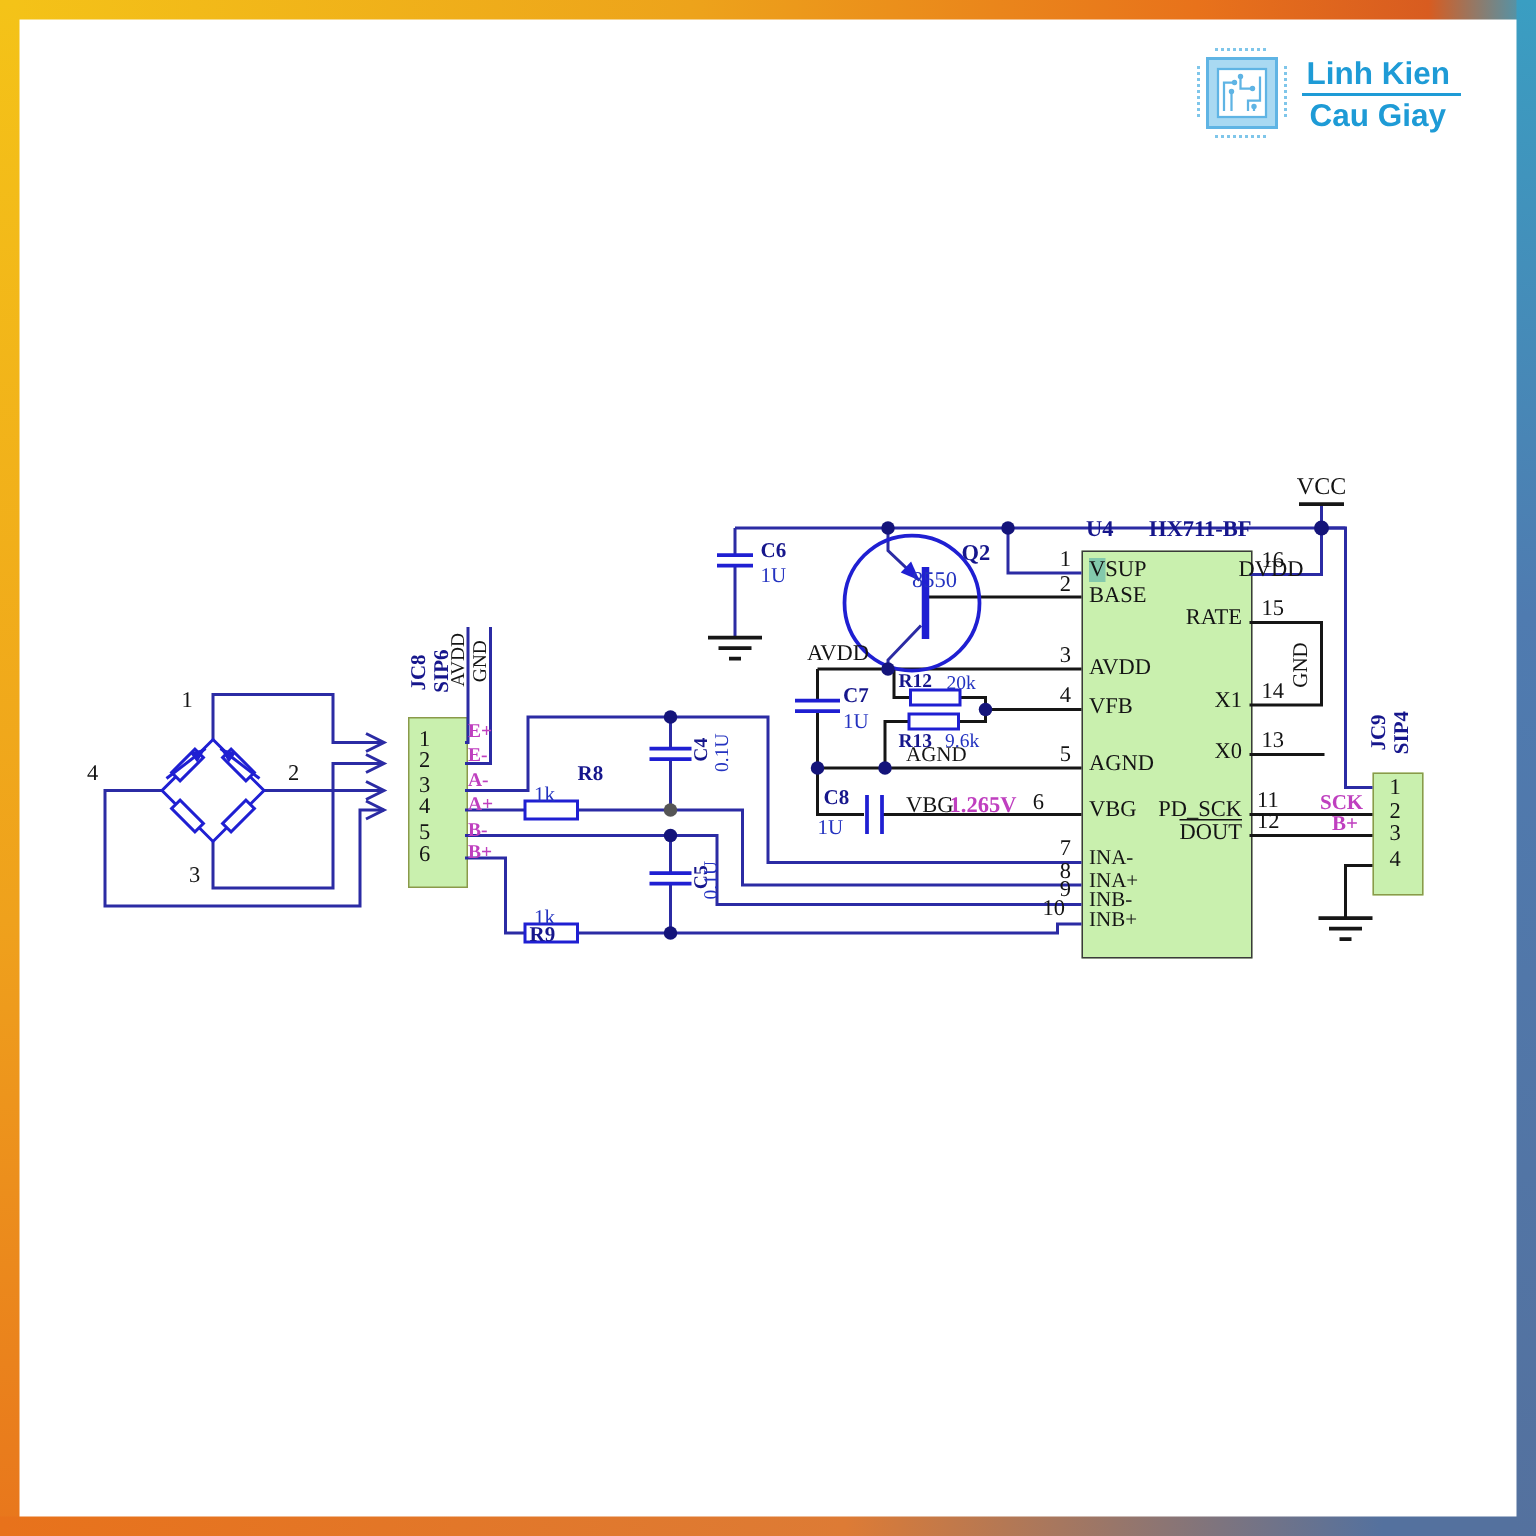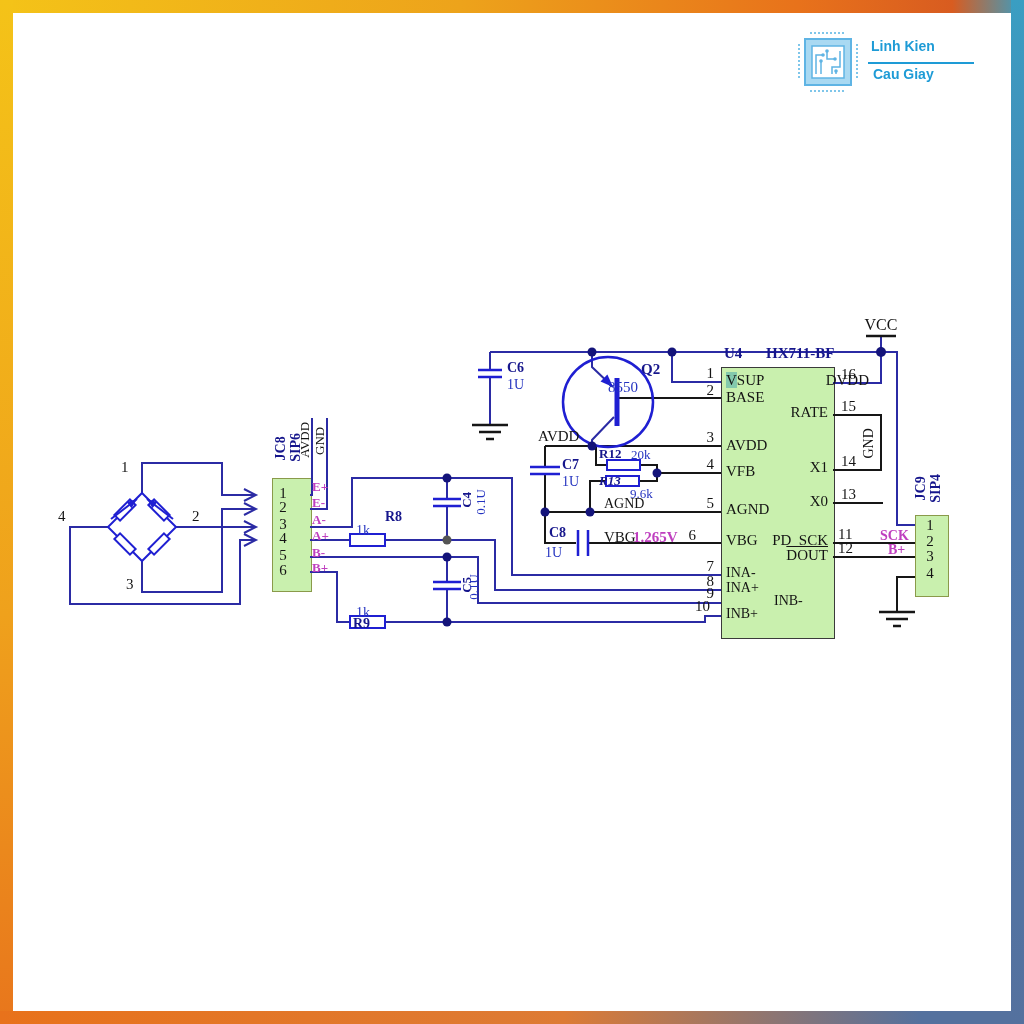--- a/index.html
+++ b/index.html
@@ -15,21 +15,21 @@
   .rot{transform:rotate(-90deg);transform-origin:center center;text-align:center;}
   .ctr{text-align:center;}
   .rgt{text-align:right;}
   .ovl{text-decoration:overline;}
   .hlv::first-letter{background:#83c9ac;}
   .icbox{position:absolute;left:721px;top:367px;width:112px;height:270px;background:#c9f0ae;
          border:1.5px solid #3a3a3a;z-index:2;}
   .conbox{position:absolute;background:#c9f0ae;border:1.5px solid #8a9a4a;z-index:2;}
   svg.wires{position:absolute;left:0;top:0;z-index:3;}
   .logo-t{position:absolute;z-index:6;font-family:"Liberation Sans",sans-serif;font-weight:bold;
-          font-size:14px;color:#1e9bd6;}
+          font-size:21px;color:#1e9bd6;}
   .logo-div{position:absolute;z-index:6;background:#1e9bd6;}
 </style>
 </head>
 <body>
 
 <div id="canvas">
 
   <div class="edge" style="left:0;top:0;width:1024px;height:13px;background:linear-gradient(to right,#f4c318,#eda31b 45%,#e8721b 78%,#d85c20 93%,#3a9ec2 100%);"></div>
   <div class="edge" style="left:0;top:0;width:13px;height:1024px;background:linear-gradient(to bottom,#f4c318,#efa11c 60%,#e8761c 100%);"></div>
   <div class="edge" style="left:0;top:1011px;width:1024px;height:13px;background:linear-gradient(to right,#e8721b,#dd7b35 55%,#54719e 90%);"></div>
@@ -177,21 +177,21 @@
   <div class="t small rot" style="left:285px;top:433px;width:40px;">AVDD</div>
   <div class="t small rot" style="left:300px;top:434px;width:40px;">GND</div>
   <div class="t mid rot" style="left:849px;top:436px;width:40px;">GND</div>
 
   <div class="t b mid" style="left:507px;top:361px;">C6</div>
   <div class="t v mid" style="left:507px;top:378px;">1U</div>
   <div class="t b" style="left:641px;top:362px;">Q2</div>
   <div class="t v" style="left:608px;top:380px;">8550</div>
   <div class="t b small" style="left:599px;top:447px;">R12</div>
   <div class="t v small" style="left:631px;top:448px;">20k</div>
-  <div class="t b small" style="left:599px;top:474px;font-style:italic;">R13</div>
+  <div class="t b small" style="left:599px;top:487px;">R13</div>
   <div class="t v small" style="left:630px;top:487px;">9.6k</div>
   <div class="t b mid" style="left:562px;top:458px;">C7</div>
   <div class="t v mid" style="left:562px;top:475px;">1U</div>
   <div class="t b mid" style="left:549px;top:526px;">C8</div>
   <div class="t v mid" style="left:545px;top:546px;">1U</div>
   <div class="t b mid" style="left:353px;top:510px;margin-left:32px;">R8</div>
   <div class="t v mid" style="left:356px;top:524px;">1k</div>
   <div class="t b mid" style="left:353px;top:617px;">R9</div>
   <div class="t v mid" style="left:356px;top:606px;">1k</div>
   <div class="t b small rot" style="left:447px;top:493px;width:40px;">C4</div>
@@ -202,21 +202,21 @@
   <div class="t b" style="left:724px;top:346px;">U4</div>
   <div class="t b" style="left:766px;top:346px;">HX711-BF</div>
   <div class="t hlv" style="left:726px;top:373px;text-align:right;">VSUP</div>
   <div class="t" style="left:726px;top:390px;">BASE</div>
   <div class="t" style="left:726px;top:438px;">AVDD</div>
   <div class="t" style="left:726px;top:464px;">VFB</div>
   <div class="t" style="left:726px;top:502px;">AGND</div>
   <div class="t" style="left:726px;top:533px;">VBG</div>
   <div class="t mid" style="left:726px;top:566px;">INA-</div>
   <div class="t mid" style="left:726px;top:581px;">INA+</div>
-  <div class="t mid" style="left:726px;top:594px;margin-left:48px;">INB-</div>
+  <div class="t mid" style="left:726px;top:594px;">INB-</div>
   <div class="t mid" style="left:726px;top:607px;">INB+</div>
   <div class="t rgt" style="left:730px;top:373px;width:98px;margin-left:41px;">DVDD</div>
   <div class="t rgt" style="left:730px;top:405px;width:98px;">RATE</div>
   <div class="t rgt" style="left:730px;top:460px;width:98px;">X1</div>
   <div class="t rgt" style="left:730px;top:494px;width:98px;">X0</div>
   <div class="t rgt" style="left:730px;top:533px;width:98px;">PD_SCK</div>
   <div class="t rgt ovl" style="left:730px;top:548px;width:98px;">DOUT</div>
 
   <div class="t rgt" style="left:684px;top:366px;width:30px;">1</div>
   <div class="t rgt" style="left:684px;top:383px;width:30px;">2</div>

